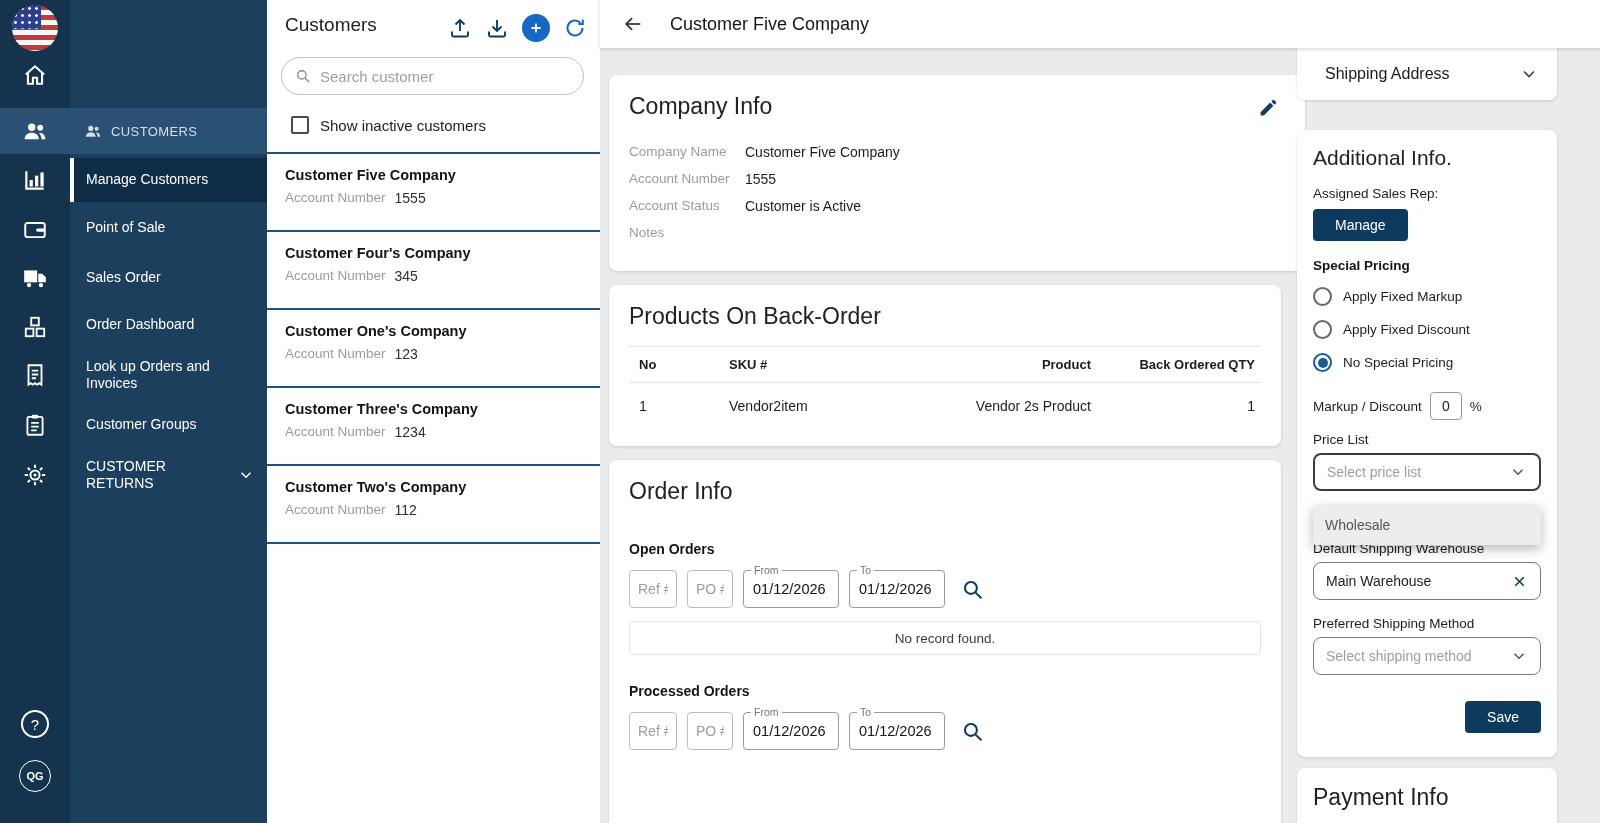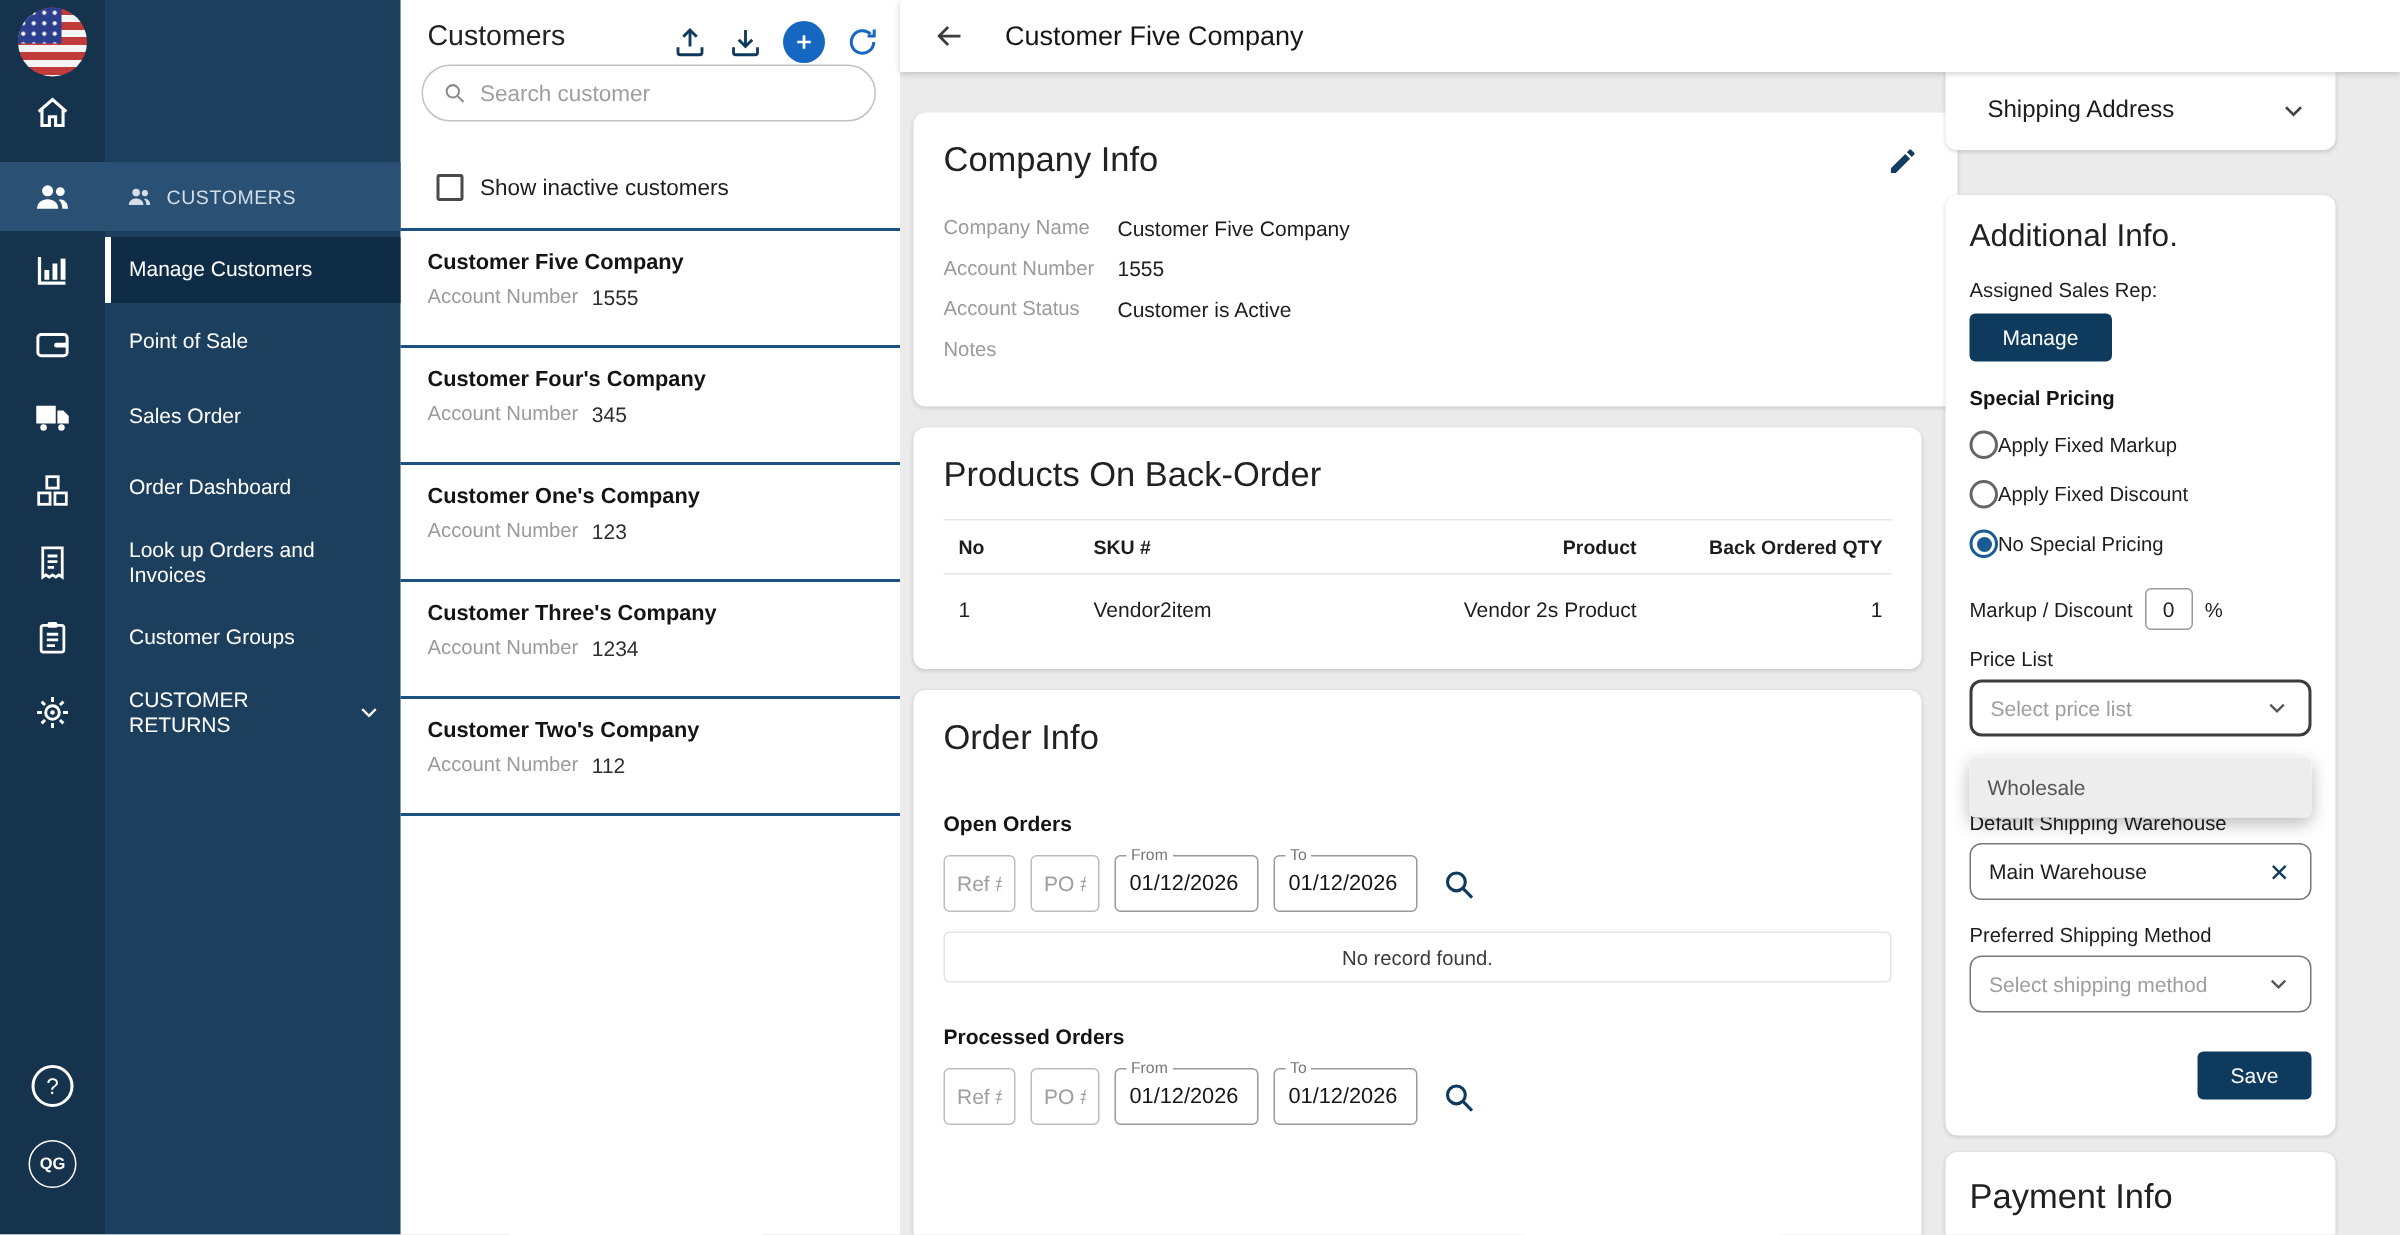--- a/index.html
+++ b/index.html
@@ -39,21 +39,21 @@
   .menu-item { left:0; width:197px; display:flex; align-items:center; padding-left:16px;
                color:#ffffff; font-size:14px; line-height:1.25; }
   .menu-item .chev { margin-left:auto; margin-right:12px; }
 
   
   .cust-panel { left:267px; top:0; width:333px; height:823px; background:#fff; z-index:2; }
   .cp-title { left:18px; top:14px; font-size:19px; color:#222; }
   .cp-icons { top:14px; right:13px; display:flex; align-items:center; gap:13px; }
   .plus-circle { width:28px; height:28px; border-radius:50%; background:#1667c1;
                  display:flex; align-items:center; justify-content:center; }
-  .cp-search { left:14px; top:43px; width:303px; height:38px; border:1px solid #c2c2c2;
+  .cp-search { left:14px; top:57px; width:303px; height:38px; border:1px solid #c2c2c2;
                border-radius:20px; display:flex; align-items:center; padding:0 12px; gap:8px; background:#fff; }
   .cp-search input { border:none; outline:none; font-size:15px; color:#333; flex:1;
                font-family:inherit; background:transparent; }
   .cp-search input::placeholder { color:#9e9e9e; }
   .cp-check { left:24px; top:116px; display:flex; align-items:center; gap:11px; font-size:15px; color:#1d1d1d; }
   .checkbox { width:18px; height:18px; border:2px solid #4a4a4a; border-radius:2px; background:#fff; }
   .cust-list { left:0; top:152px; width:333px; border-top:2px solid #1d5181; }
   .cust-item { height:78px; border-bottom:2px solid #1d5181; padding:13px 18px 0; background:#fff; }
   .cust-name { font-size:14.5px; font-weight:700; color:#141414; }
   .cust-acct { margin-top:7px; font-size:13.5px; color:#9b9b9b; display:flex; gap:9px; }
@@ -108,21 +108,21 @@
                display:flex; align-items:center; padding:0 18px 0 28px; font-size:16px; color:#1b1b1b; }
   .ship-stub .chev { margin-left:auto; }
 
   .ai-card { left:1297px; top:130px; width:260px; height:627px; padding:16px; }
   .ai-title { font-size:21px; font-weight:400; color:#212121; }
   .ai-lbl { margin-top:16px; font-size:13.5px; color:#1d1d1d; }
   .btn-navy { background:#0e3a5d; color:#fff; border:none; border-radius:4px; height:32px;
               padding:0 22px; font-size:14px; font-weight:500; font-family:inherit; cursor:pointer; }
   .manage-row { margin-top:8px; }
   .bold-lbl { margin-top:17px; font-weight:700; font-size:13.5px; color:#141414; }
-  .radio-row { margin-top:14px; display:flex; align-items:center; font-size:13.5px; color:#1d1d1d; }
+  .radio-row { margin-top:14px; display:flex; align-items:center; gap:11px; font-size:13.5px; color:#1d1d1d; }
   .rdo { width:19px; height:19px; border:2px solid #666; border-radius:50%; flex:0 0 auto; }
   .rdo.sel { border-color:#1a5b94; position:relative; }
   .rdo.sel::after { content:''; position:absolute; inset:2.5px; background:#1a5b94; border-radius:50%; }
   .mk-row { margin-top:20px; display:flex; align-items:center; gap:8px; font-size:13.5px; color:#1d1d1d; }
   .mk-input { width:32px; height:28px; border:1px solid #999; border-radius:4px; text-align:center;
               font-size:14px; font-family:inherit; outline:none; color:#222; }
   .plabel { margin-top:12px; font-size:13.5px; color:#1d1d1d; }
   .sel-box { margin-top:6px; height:38px; border-radius:8px; display:flex; align-items:center;
              padding:0 12px; font-size:14px; color:#9e9e9e; background:#fff; }
   .sel-box.focused { border:2px solid #3d3d3d; }

